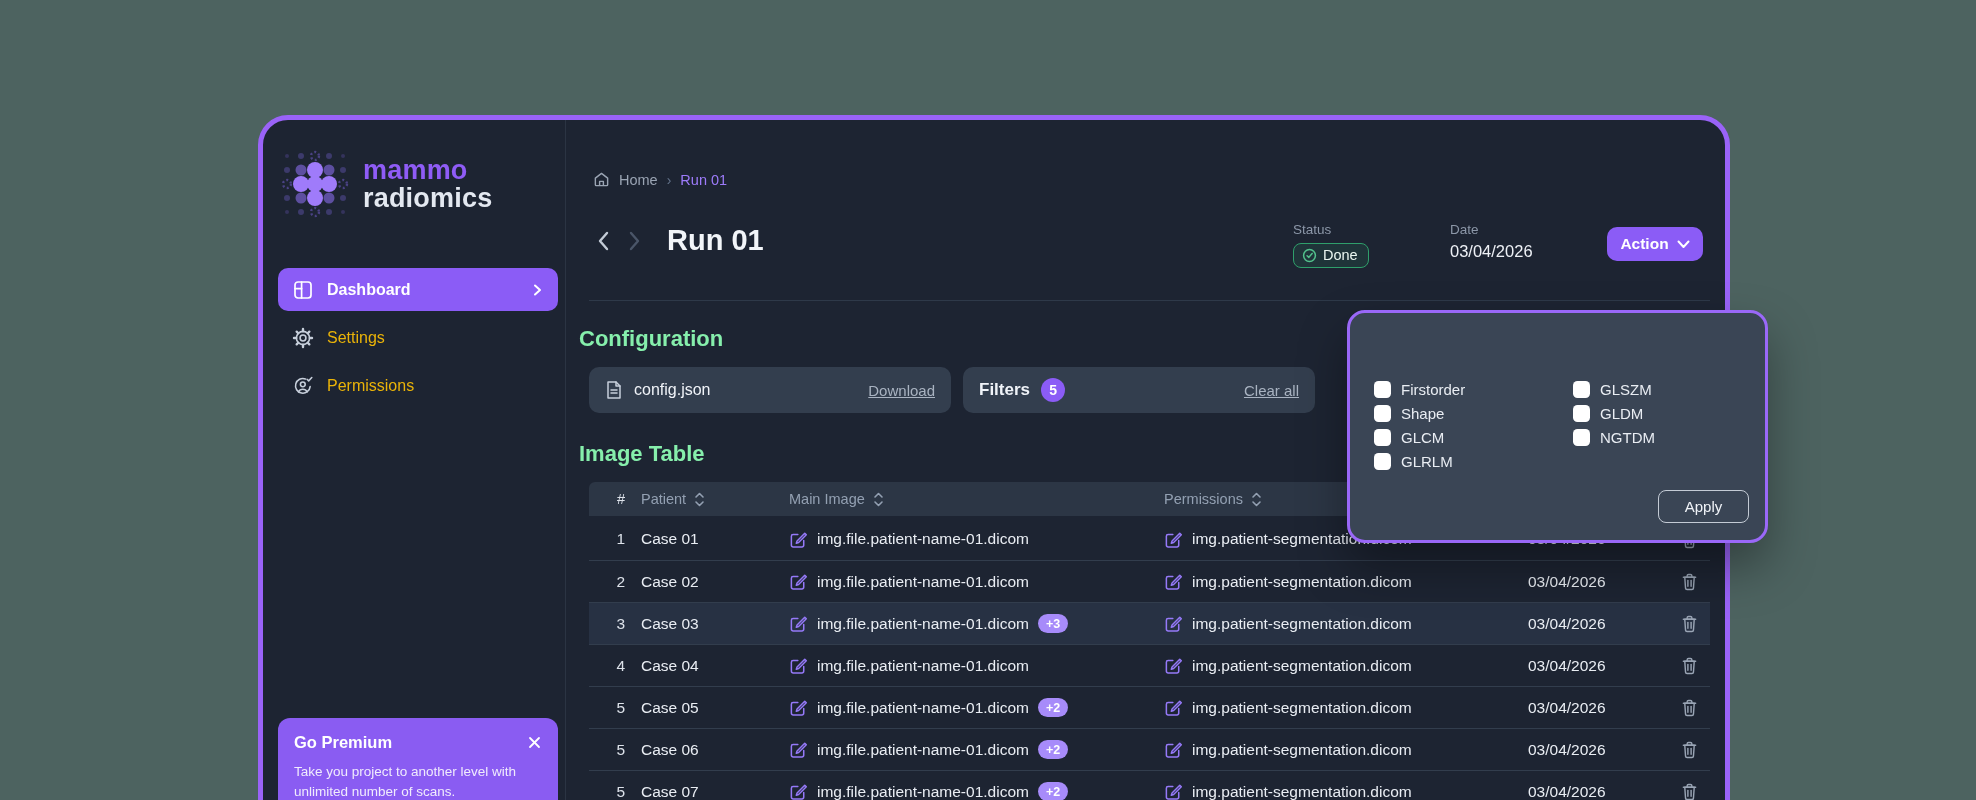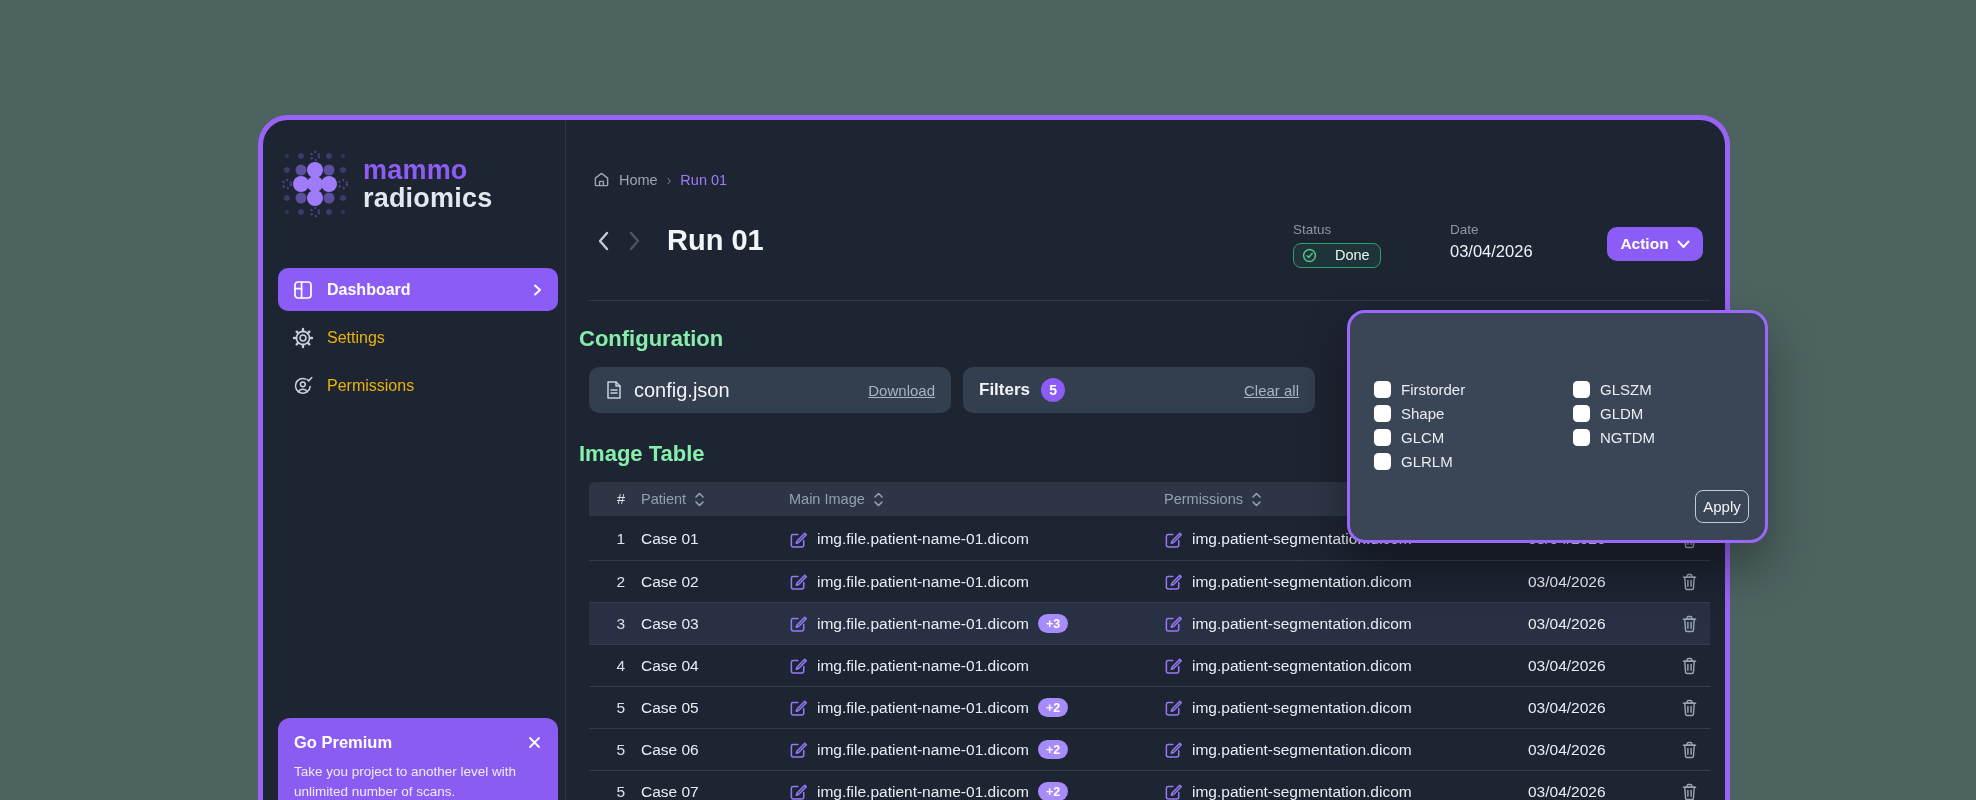--- a/index.html
+++ b/index.html
@@ -40,21 +40,21 @@
             font-size:14.5px; color:#9aa4b3; }
   .crumbs .sep { color:#64748b; font-size:14px; }
   .crumbs .current { color:#9d7bfa; }
 
   .title-row { position:absolute; left:26px; top:104px; display:flex; align-items:center; gap:8px; }
   .hist-btn { width:22px; height:26px; display:flex; align-items:center; justify-content:center; cursor:pointer; }
   .page-title { font-size:29px; font-weight:bold; color:#f2f5f9; margin-left:14px; }
 
   .meta-label { font-size:13.5px; color:#8c97a8; }
   .status-block { position:absolute; left:726px; top:102px; }
-  .status-badge { margin-top:6px; display:inline-flex; align-items:center; gap:18px;
+  .status-badge { margin-top:6px; display:inline-flex; align-items:center; gap:6px;
                   border:1.5px solid #2f9f6b; background:rgba(47,159,107,.13); color:#eaf6f0;
                   font-size:14.5px; padding:3px 10px 4px 8px; border-radius:8px; }
   .date-block { position:absolute; left:883px; top:102px; }
   .date-value { margin-top:5px; font-size:16.5px; color:#eef1f6; }
 
   .action-btn { position:absolute; left:1040px; top:107px; width:96px; height:34px;
                 background:#8b5cf6; border:none; border-radius:10px; color:#fff;
                 font-size:15.5px; font-weight:bold; display:flex; align-items:center;
                 justify-content:center; gap:8px; cursor:pointer; font-family:inherit; }
 
@@ -62,21 +62,21 @@
 
   .section-h { position:absolute; left:12px; font-size:22px; font-weight:bold; color:#86efac; }
   .h-config { top:206px; }
   .h-table  { top:321px; }
 
   .card { position:absolute; top:247px; height:46px; background:#333e4e; border-radius:10px;
           display:flex; align-items:center; padding:0 16px; gap:11px; }
   .card-config { left:22px; width:362px; }
   .card-filters { left:396px; width:352px; }
   .card .grow { flex:1; }
-  .card-filename { font-size:20px; color:#f0f3f8; }
+  .card-filename { font-size:16px; color:#f0f3f8; }
   .link { font-size:15px; color:#a9b3c1; text-decoration:underline; cursor:pointer; }
   .filters-label { font-size:17px; font-weight:bold; color:#f0f3f8; }
   .count-badge { min-width:24px; height:24px; border-radius:50%; background:#8b5cf6; color:#fff;
                  font-size:14px; font-weight:bold; display:inline-flex; align-items:center; justify-content:center; }
 
   
   .table { position:absolute; left:22px; top:362px; width:1121px; }
   .thead { height:34px; background:#2c3645; border-radius:6px 6px 0 0; display:flex; align-items:center;
            color:#93a0b2; font-size:14.5px; margin-bottom:2px; }
   .trow { height:42px; display:flex; align-items:center; color:#e9edf3; font-size:15.5px; }
@@ -103,21 +103,21 @@
                  color:#fff; font-size:14.5px; font-weight:bold; display:inline-flex;
                  align-items:center; justify-content:center; }
   .popup-head .grow { flex:1; }
   .select-all { font-size:15px; color:#ccd4de; text-decoration:underline; cursor:pointer; }
   .opt-cols { display:flex; margin-top:18px; }
   .opt-col { display:flex; flex-direction:column; gap:7px;margin-top:28px; }
   .opt-col.left { width:199px; }
   .opt-row { display:flex; align-items:center; gap:10px; }
   .cbx { width:17px; height:17px; background:#ffffff; border-radius:4.5px; cursor:pointer; }
   .opt-label { font-size:15px; color:#e9edf3; }
-  .apply-btn { position:absolute; right:16px; bottom:17px; width:54px; height:33px;
+  .apply-btn { position:absolute; right:16px; bottom:17px; width:91px; height:33px;
                background:transparent; border:1.5px solid #c4cbd5; border-radius:8px;
                color:#f0f3f8; font-size:15px; font-family:inherit; cursor:pointer; }
 
   svg { display:block; }
 </style>
 </head>
 <body>
 
 <div class="window">
  <div class="win-inner">

